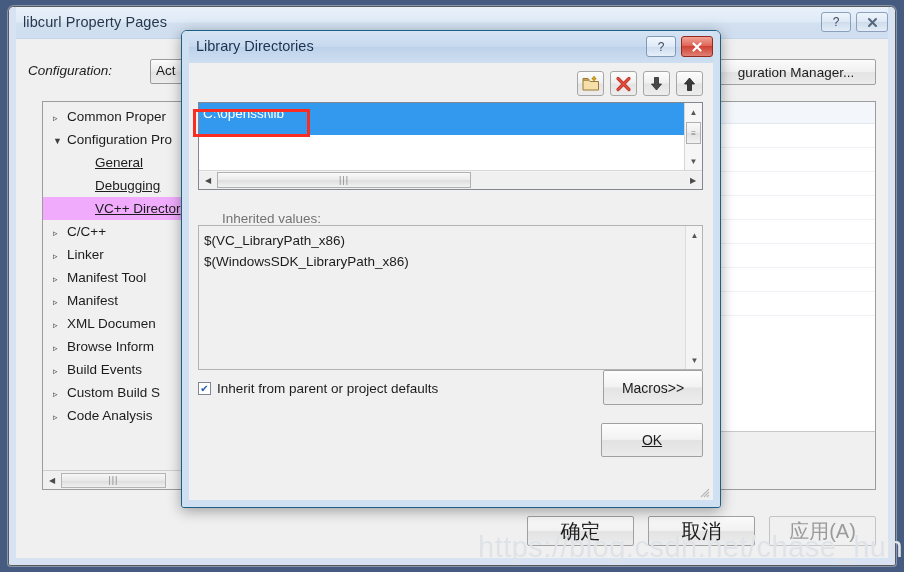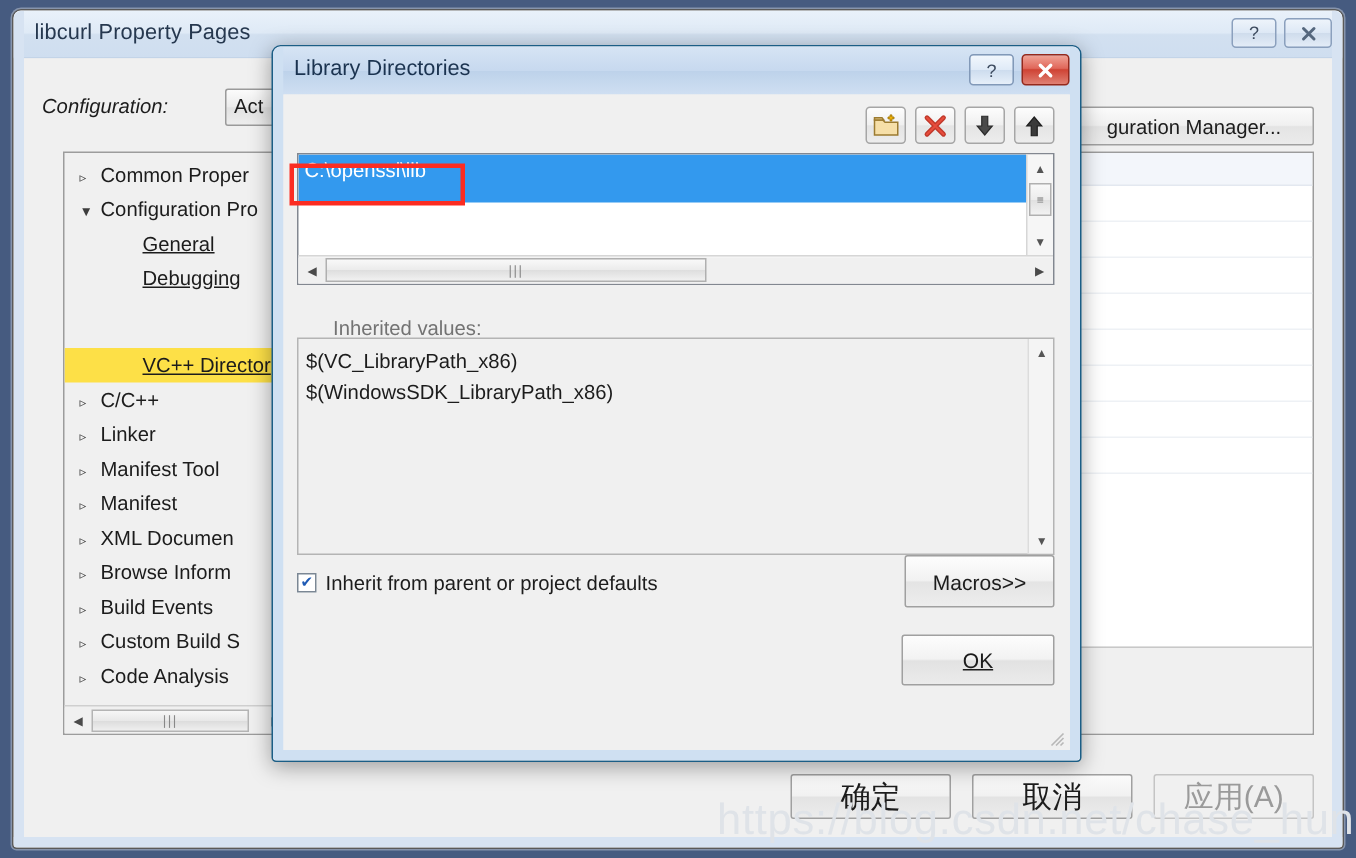--- a/index.html
+++ b/index.html
@@ -73,21 +73,21 @@
   .cfglabel { position: absolute; left: 0; top: 4px; font-size: 13.5px; color: #1c1c1c; font-style: italic; }
   .cfgcombo {
     position: absolute; left: 122px; top: 0; width: 120px; height: 25px;
     background: linear-gradient(to bottom, #fbfbfb, #ececec 48%, #e2e2e2 52%, #ededed);
     border: 1px solid #9a9a9a; border-radius: 2px;
     font-size: 13.5px; color: #1c1c1c;
     padding: 3px 0 0 5px;
     overflow: hidden; white-space: nowrap;
   }
   .cfgmgr-btn {
-    position: absolute; right: 0; top: 12px; width: 160px; height: 26px;
+    position: absolute; right: 0; top: 0; width: 160px; height: 26px;
     background: linear-gradient(to bottom, #fbfbfb, #f0f0f0 48%, #e4e4e4 52%, #ebebeb);
     border: 1px solid #a0a0a0; border-radius: 2px;
     font-size: 13.5px; color: #1c1c1c;
     display: flex; align-items: center; justify-content: center;
     white-space: nowrap; overflow: hidden;
   }
 
   
   .treebox {
     position: absolute; left: 26px; top: 62px; width: 152px; bottom: 68px;
@@ -95,21 +95,21 @@
     border: 1px solid #9c9c9c;
     overflow: hidden;
   }
   .tree { position: absolute; left:0; top: 3px; right: 0; }
   .tnode {
     height: 23px; line-height: 23px;
     font-size: 13.5px; color: #1c1c1c;
     white-space: nowrap; position: relative;
     padding-left: 10px;
   }
-  .tnode.sel { background: #fde047; margin-top: 35px; }
+  .tnode.sel { background: #f0abfc; }
   .tnode .arrow { display: inline-block; width: 14px; color: #3d3d3d; font-size: 9px; }
   .tnode.indent { padding-left: 38px; text-decoration: underline; }
   .tnode .lbl { }
   .tree-hscroll {
     position: absolute; left: 0; right: 0; bottom: 0; height: 19px;
     background: #f0f0f0; border-top: 1px solid #cfcfcf;
     display: flex; align-items: center;
   }
   .hs-arrow { width: 18px; height: 17px; display: flex; align-items: center; justify-content: center;
     font-size: 8px; color: #4a4a4a; background: #f0f0f0;}

